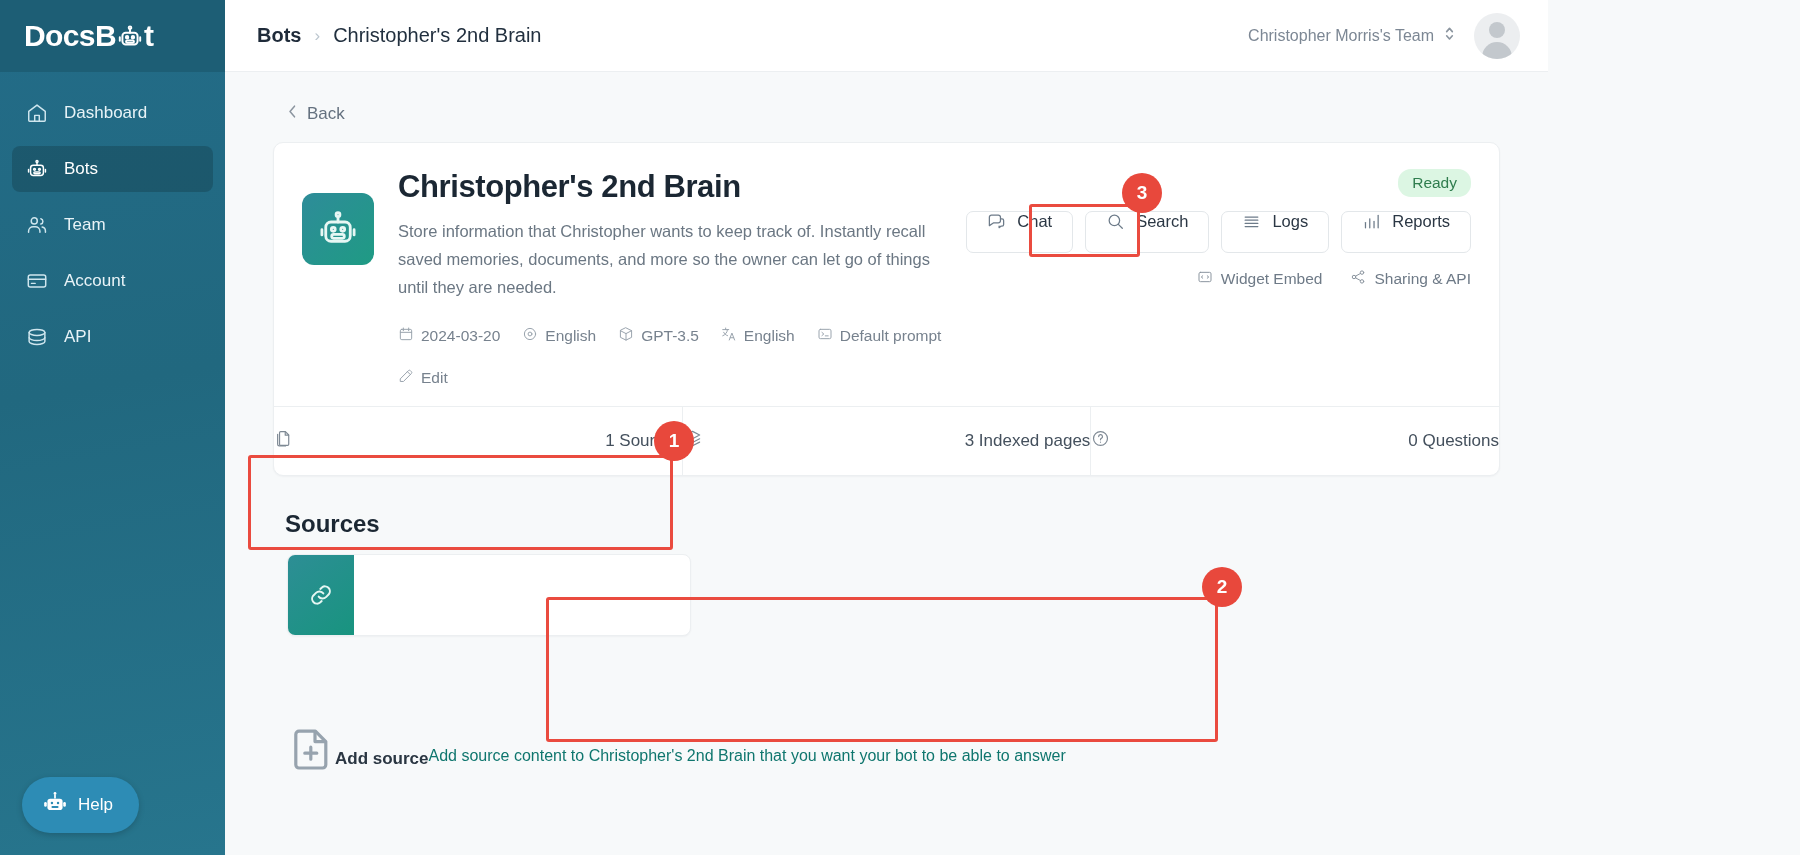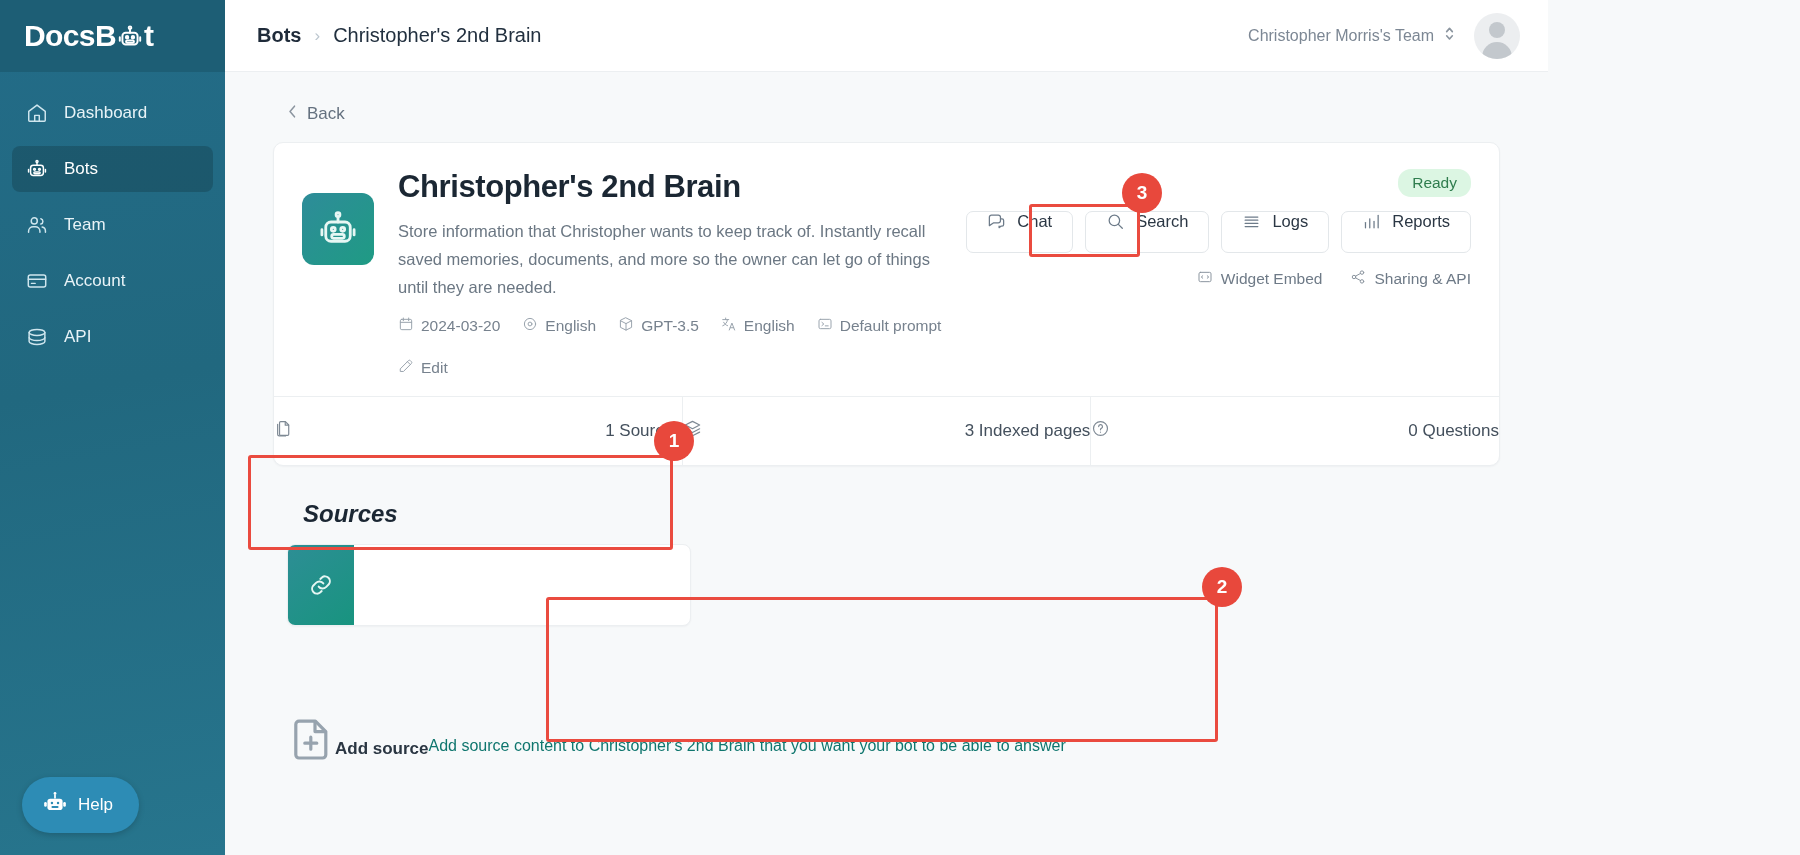--- a/index.html
+++ b/index.html
@@ -99,21 +99,21 @@
   .bot-avatar {
     width: 72px; height: 72px; flex: 0 0 72px; border-radius: 12px;
     background: linear-gradient(135deg, #2e8c99 0%, #1f9b84 100%);
     display: flex; align-items: center; justify-content: center;
     margin-right: 24px; margin-top: 24px;
   }
   .bot-avatar svg { width: 42px; height: 42px; stroke: #e7f7f4; fill: none; stroke-width: 1.6; }
   .bot-info { flex: 1; min-width: 0; padding-right: 24px; }
   .bot-title { font-size: 31px; font-weight: 700; color: #1b2733; letter-spacing: -0.4px; line-height: 1.15; }
   .bot-desc { margin-top: 12px; font-size: 16.5px; line-height: 1.72; color: #6b7783; max-width: 710px; }
-  .bot-meta { display: flex; align-items: center; gap: 22px; margin-top: 14px; font-size: 15.5px; color: #77828e; flex-wrap: wrap; }
+  .bot-meta { display: flex; align-items: center; gap: 22px; margin-top: 24px; font-size: 15.5px; color: #77828e; flex-wrap: wrap; }
   .meta-item { display: flex; align-items: center; gap: 7px; }
   .meta-item svg { width: 16px; height: 16px; stroke: #9aa4ae; fill: none; stroke-width: 1.5; }
   .meta-item.edit { color: #77828e; cursor: pointer; }
 
   .bot-actions-col { display: flex; flex-direction: column; align-items: flex-end; flex: 0 0 auto; }
   .status-badge {
     background: #dcf6e3; color: #2f7d4e; font-size: 15.5px;
     padding: 5px 14px; border-radius: 13px; margin-bottom: 14px; align-self: flex-end;
   }
   .action-btns { display: flex; gap: 12px; }
@@ -130,21 +130,21 @@
 
   .bot-stats { display: flex; border-top: 1px solid #eceff1; }
   .stat {
     flex: 1; height: 68px; display: flex; align-items: center; justify-content: space-between;
     gap: 10px; font-size: 17px; color: #44505d; cursor: pointer;
   }
   .stat + .stat { border-left: 1px solid #eceff1; }
   .stat svg { width: 19px; height: 19px; stroke: #7e8994; fill: none; stroke-width: 1.5; }
 
   
-  .sources-head { font-size: 24px; font-weight: 700; color: #1b2733; margin: 34px 0 16px 30px; font-style: italic; }
+  .sources-head { font-size: 24px; font-weight: 700; color: #1b2733; margin: 34px 0 16px 12px; }
   .source-row { display: flex; }
   .source-card {
     width: 404px; height: 82px;
     background: #ffffff; border: 1px solid #eceff1; border-radius: 8px;
     display: flex; overflow: hidden; cursor: pointer;
     margin-left: 14px;
     box-shadow: 0 1px 2px rgba(16,24,40,0.04);
   }
   .source-thumb {
     width: 66px; flex: 0 0 66px;

